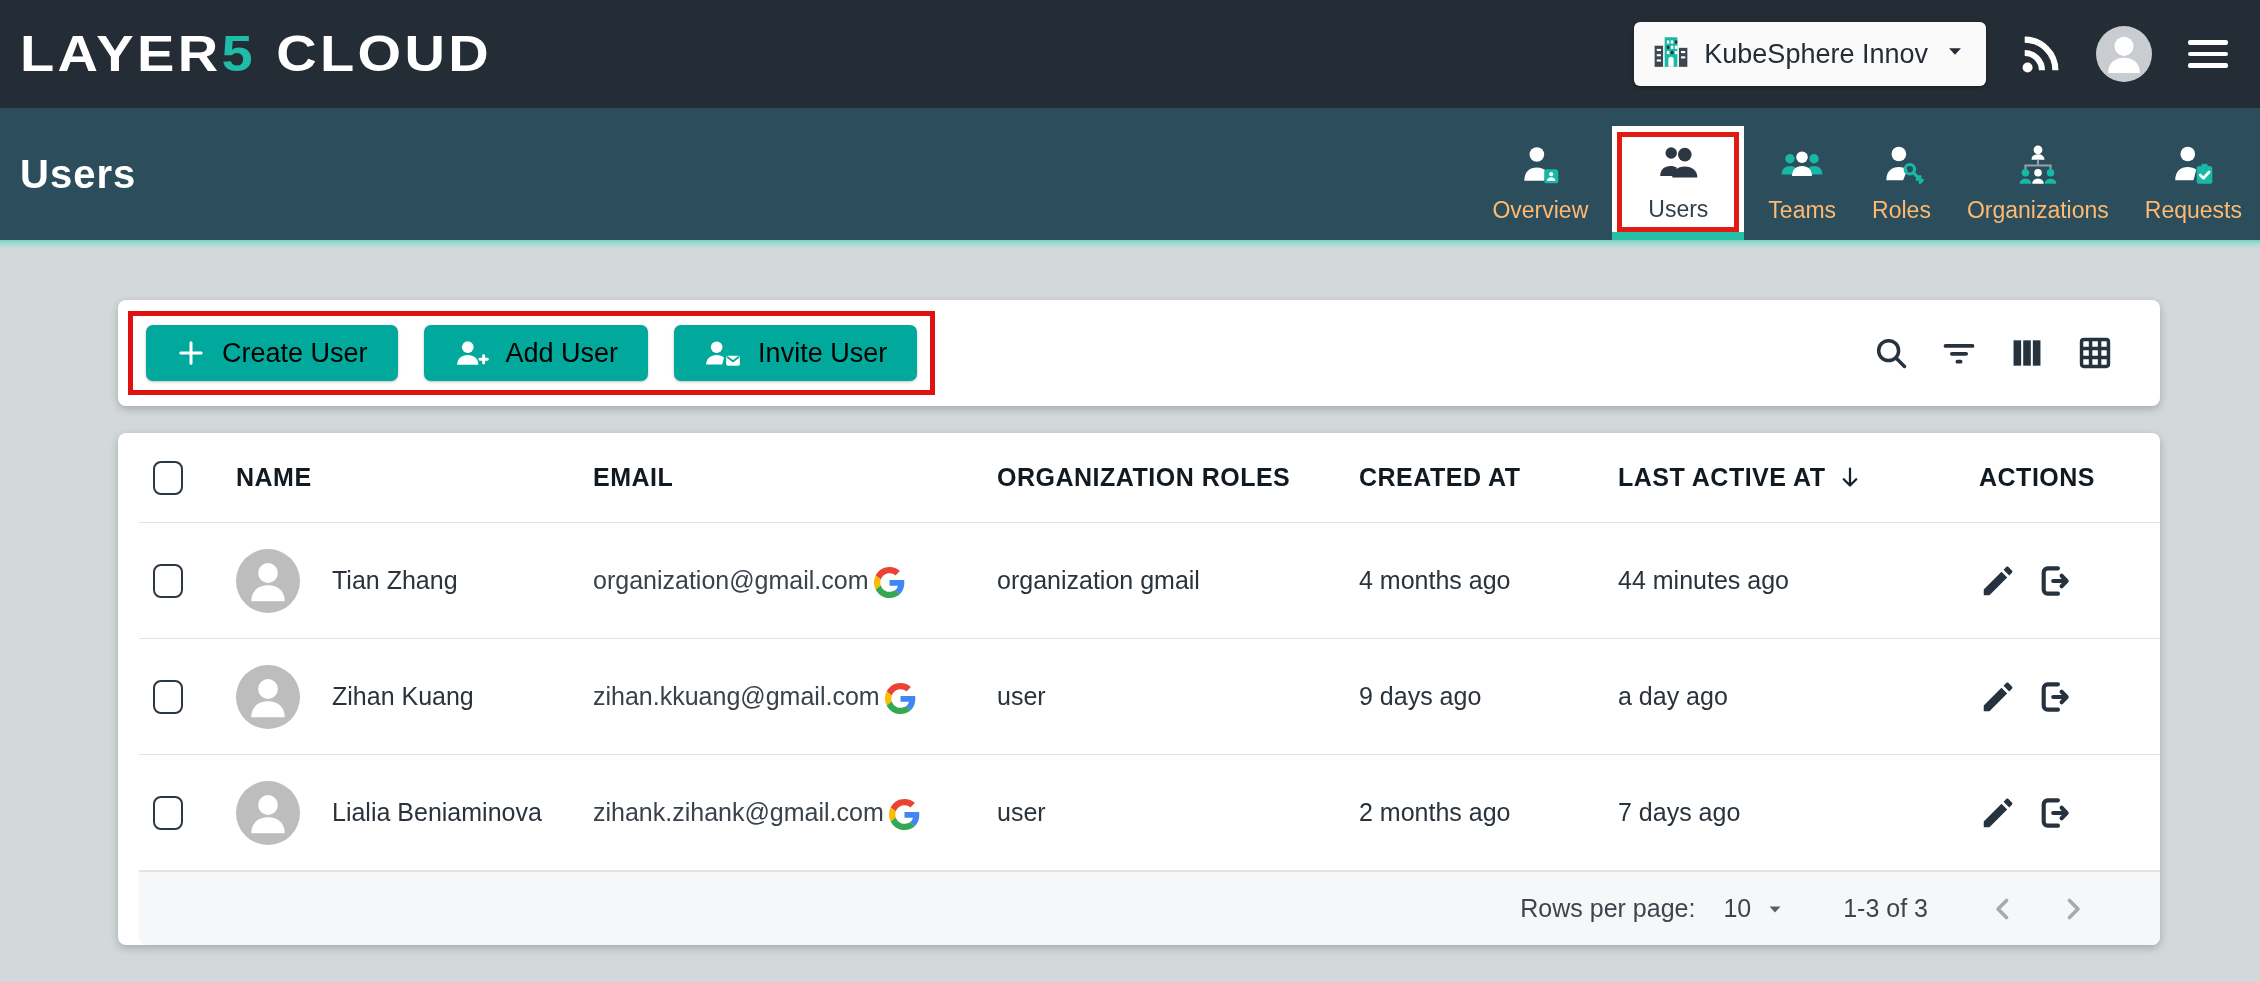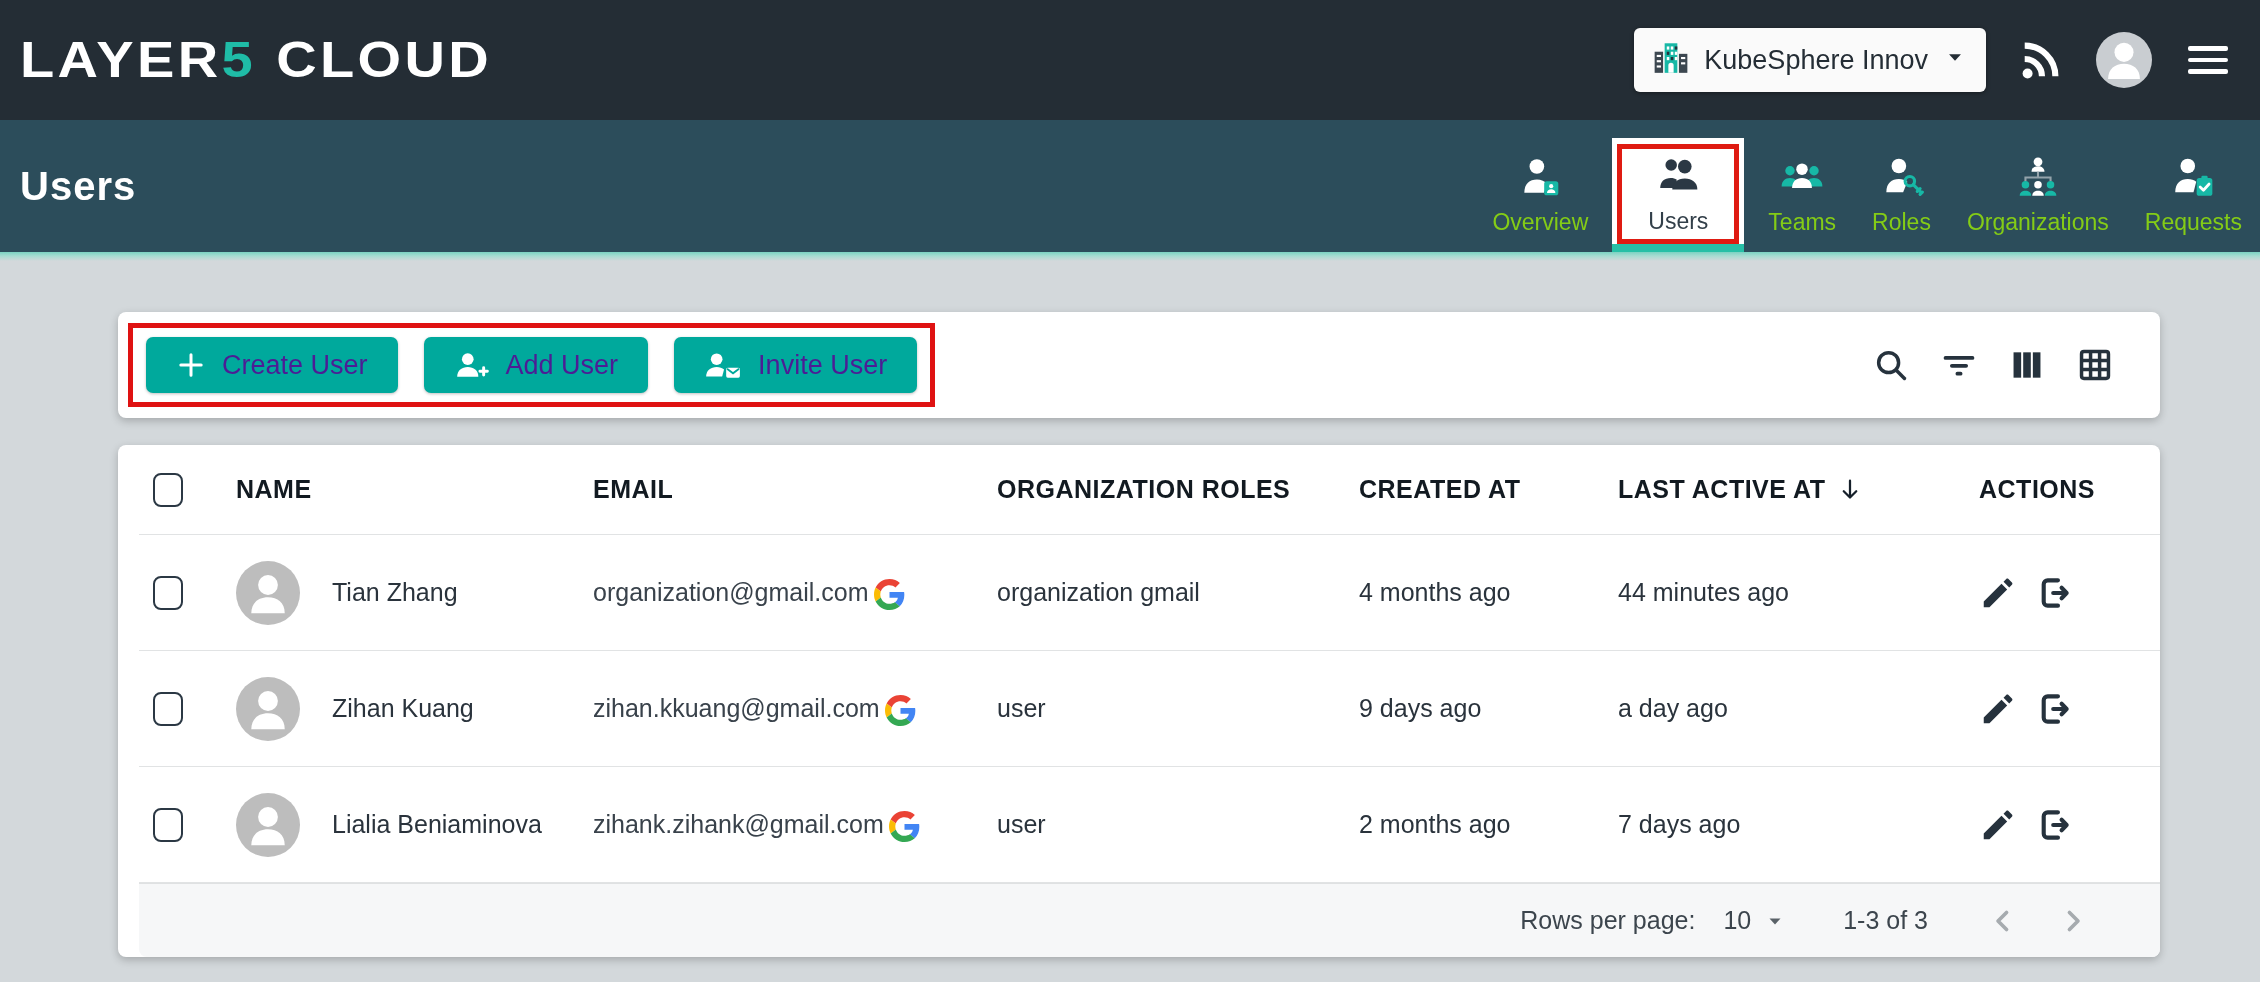--- a/index.html
+++ b/index.html
@@ -4,21 +4,21 @@
 <style>
   * { margin:0; padding:0; box-sizing:border-box; }
   html,body { width:2260px; height:982px; }
   body {
     font-family:"Liberation Sans","DejaVu Sans",sans-serif;
     background:#D3D8DB; overflow:hidden; color:#2A333C;
   }
 
   
   .topbar {
-    height:120px; background:#242D35; display:flex; align-items:center;
+    height:108px; background:#242D35; display:flex; align-items:center;
     justify-content:space-between; padding:0 28px 0 20px;
   }
   .logo { font-size:50px; font-weight:800; letter-spacing:3px; color:#fff;
           transform:scaleX(1.12); transform-origin:left center; white-space:nowrap; cursor:pointer; }
   .logo .accent { color:#1FBCA7; }
   .logo .part2 { margin-left:18px; }
   .topbar-right { display:flex; align-items:center; gap:32px; }
   .org-switcher {
     background:#FAFAFA; height:64px; border-radius:6px; display:flex; align-items:center;
     gap:14px; padding:0 18px; font-size:27px; color:#242D35;
@@ -27,37 +27,37 @@
   .avatar-top { width:56px; height:56px; border-radius:50%; background:#C9CDD1;
     display:flex; align-items:center; justify-content:center; cursor:pointer; }
   .hamburger { display:flex; flex-direction:column; gap:7px; cursor:pointer; padding:4px; }
   .hamburger span { width:40px; height:4.5px; background:#fff; border-radius:2px; }
 
   
   .navbar { height:132px; background:#2C4D5B; display:flex; align-items:flex-end; padding-left:20px;gap:32px; }
   .page-title { font-size:40px; color:#fff; font-weight:600; letter-spacing:1px; align-self:center; }
   .tabs { margin-left:auto; display:flex; align-items:stretch; }
   .tab { display:flex; flex-direction:column; align-items:center; justify-content:center;
-         gap:9px; padding:16px 18px; color:#84cc16; font-size:23px; cursor:pointer; text-align:center; }
+         gap:9px; padding:16px 18px; color:#fdba74; font-size:23px; cursor:pointer; text-align:center; }
   .tab svg { width:46px; height:46px; }
   .tab.active { background:#fff; color:#323F49; padding:6px 5px 0 5px;
                 border-bottom:8px solid #27BFA6; margin:0 6px; }
   .red-frame { border:5px solid #DF1B12; height:100%; display:flex; flex-direction:column;
                align-items:center; justify-content:center; gap:9px; padding:0 26px; }
   .navbar-fade { height:9px;
     background:linear-gradient(180deg,#7BD2C2 0%,#A8DCD2 45%,#D3D8DB 100%); }
 
   
   .content { padding:51px 100px 0 118px; }
   .card { background:#fff; border-radius:8px; box-shadow:0 3px 9px rgba(0,0,0,.22);padding-left:21px; }
 
   .toolbar { height:106px; display:flex; align-items:center; justify-content:space-between;
              padding:0 46px 0 10px; margin-bottom:27px; }
   .annotation-group { border:5px solid #DF1212; display:flex; gap:26px; padding:9px 13px; }
-  .btn { background:#00A99C; color:#4c1d95; font-size:27px; height:56px; border:none;
+  .btn { background:#00A99C; color:#000000; font-size:27px; height:56px; border:none;
          border-radius:7px; display:flex; align-items:center; gap:16px; padding:0 30px;
          box-shadow:0 1px 3px rgba(0,0,0,.25); cursor:pointer;
          font-family:"Liberation Sans","DejaVu Sans",sans-serif; }
   .tool-icons { display:flex; gap:30px; }
   .icon-btn { width:38px; height:38px; background:none; border:none; padding:0; cursor:pointer; }
   .icon-btn svg { width:100%; height:100%; }
 
   
   .thead, .trow { display:grid;
     grid-template-columns:83px 357px 404px 362px 259px 361px 1fr;

